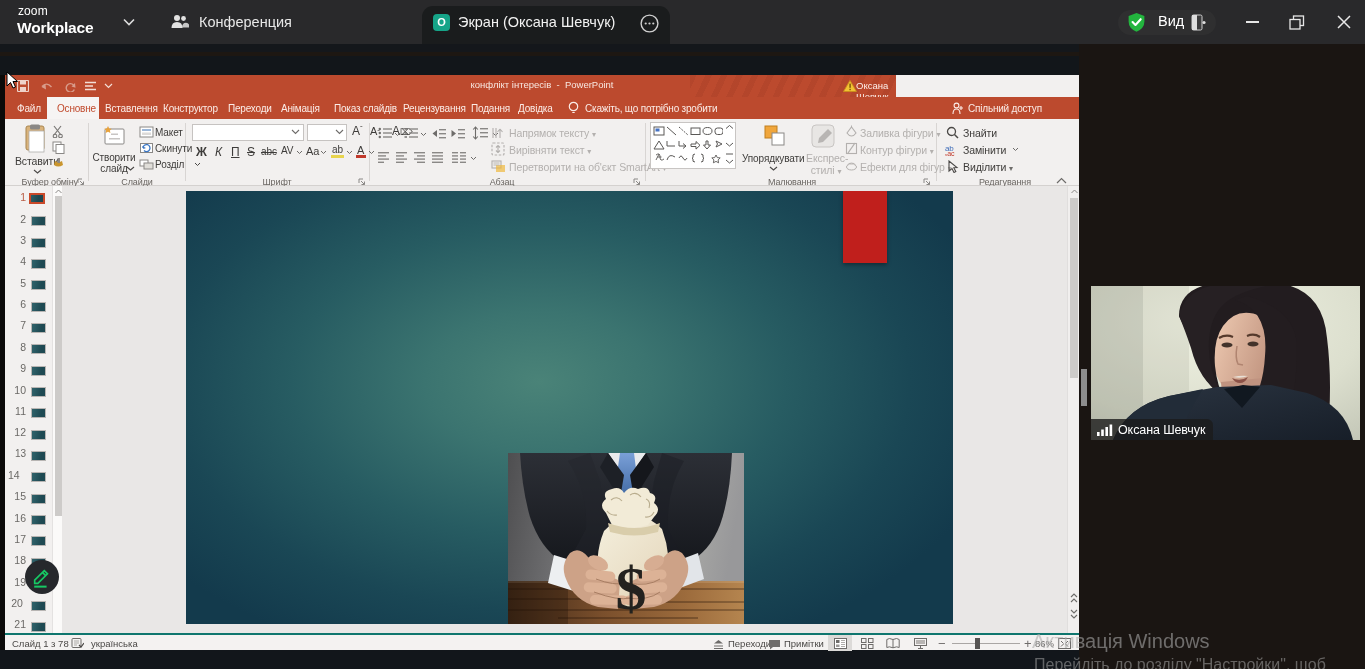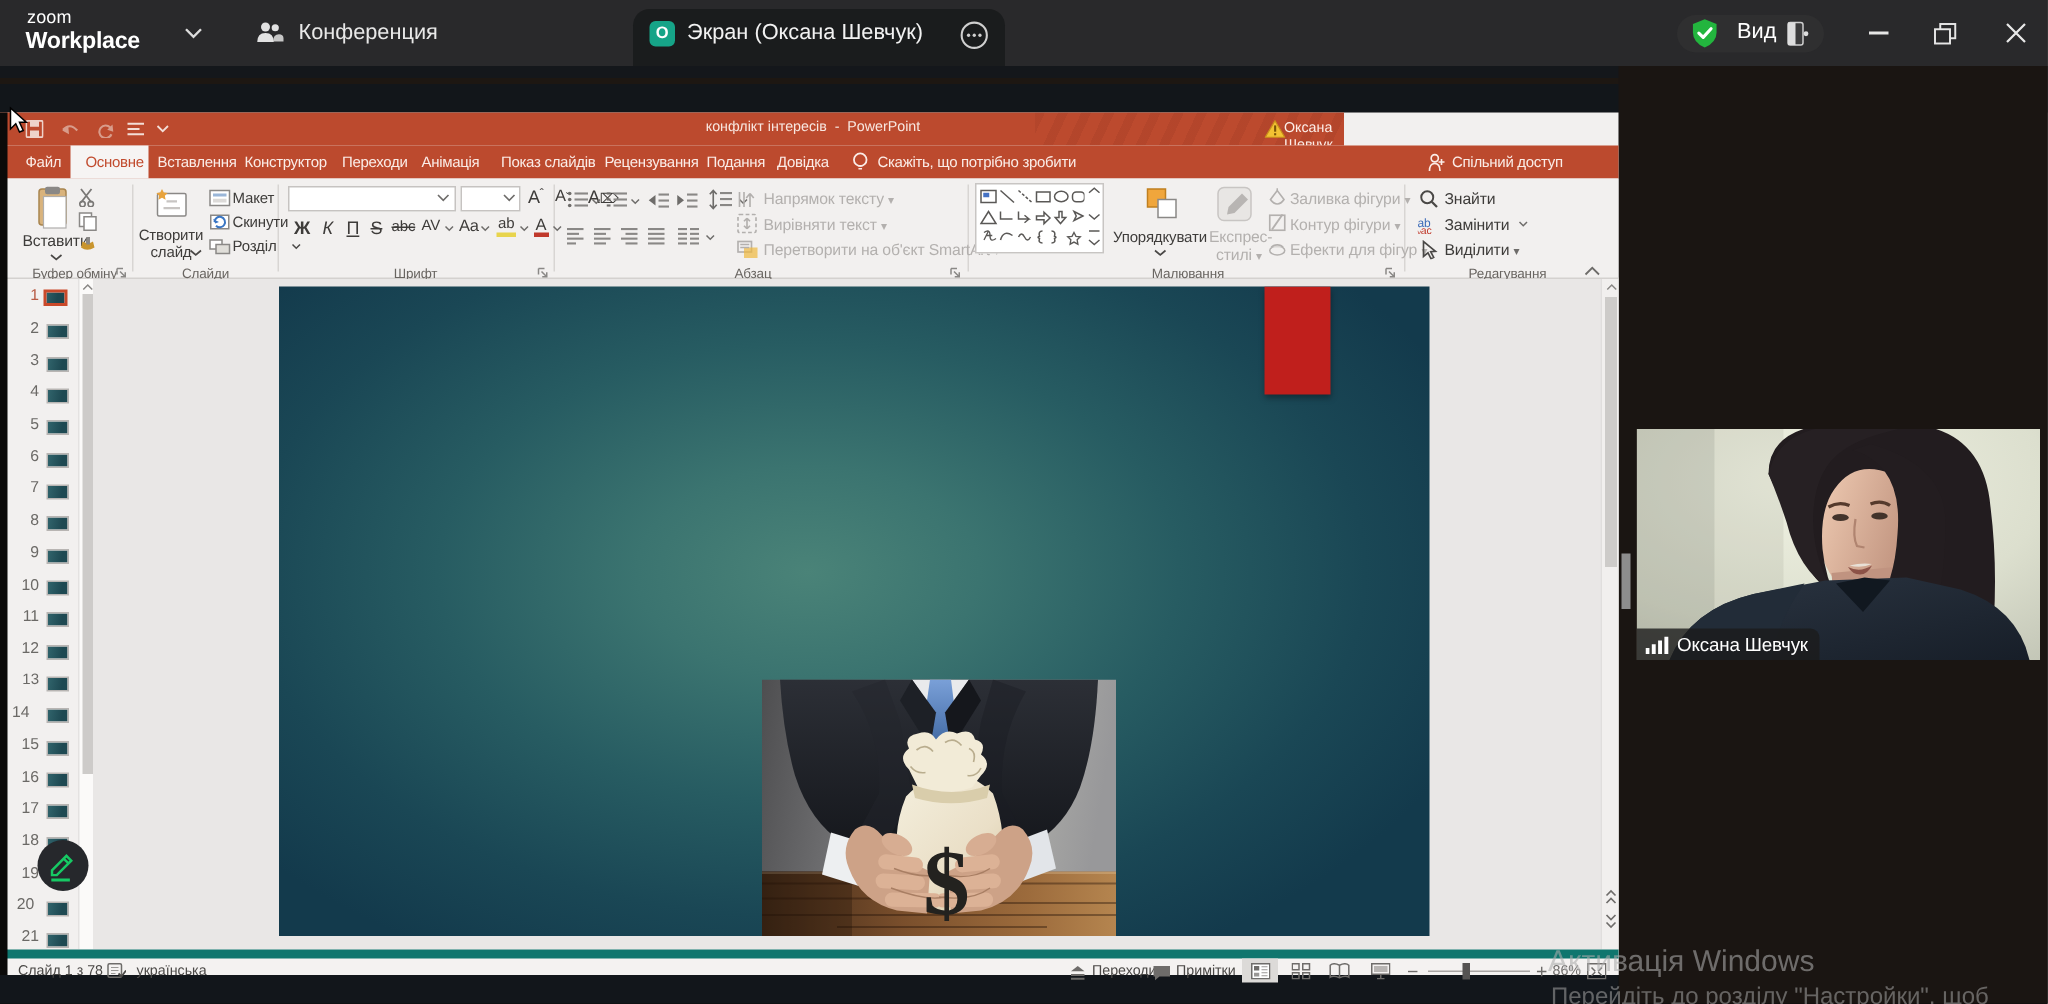--- a/index.html
+++ b/index.html
@@ -550,21 +550,21 @@
 <rect x="126" y="129" width="33" height="10" rx="5" transform="rotate(-3 159 129)"></rect>
 <rect x="116" y="142" width="38" height="9.5" rx="4.7" transform="rotate(-1 154 142)"></rect>
 </g>
 <path d="M88 126 q18 7 30 4 M120 130 q20 4 32 -4 M86 139 q24 9 36 6 M118 145 q22 3 34 -6" stroke="#a87e63" stroke-width="1" fill="none"></path>
 <text x="123" y="156" font-family="Liberation Serif,serif" font-size="62" font-weight="bold" fill="#23221f" text-anchor="middle">$</text>
 <ellipse cx="90" cy="110" rx="11" ry="6.5" fill="#d7ad92" transform="rotate(28 90 110)"></ellipse>
 <ellipse cx="146" cy="110" rx="11" ry="6.5" fill="#d7ad92" transform="rotate(-28 146 110)"></ellipse>
 </svg></div>
     </div>
   </div>
-  <div class="abs" style="left:0;top:558px;width:1079px;height:17px;background:#f4f2f1;border-top:6px solid #0f766e;font-size:9.5px;color:#4a4846;">
+  <div class="abs" style="left:0;top:558px;width:1079px;height:17px;background:#f4f2f1;border-top:2px solid #0f766e;font-size:9.5px;color:#4a4846;">
     <div class="abs" style="left:12px;top:2.5px;">Слайд 1 з 78</div>
     <svg class="abs" style="left:71px;top:2px" width="13" height="12">
         <rect x="1" y="1.5" width="9" height="9" rx="1" fill="none" stroke="#6e6c6a" stroke-width="1"></rect>
         <path d="M3 4 h5 M3 6 h5 M3 8 h3" stroke="#9a9896" stroke-width=".8"></path>
         <path d="M8 8 l2 2 l3 -4" stroke="#4a4846" stroke-width="1.2" fill="none"></path>
       </svg>
     <div class="abs" style="left:91px;top:2.5px;">українська</div>
 
 <svg class="abs" style="left:712px;top:3.5px" width="13" height="11">
         <path d="M2 4.5 L6.5 1 L11 4.5 Z" fill="#6e6c6a"></path>

